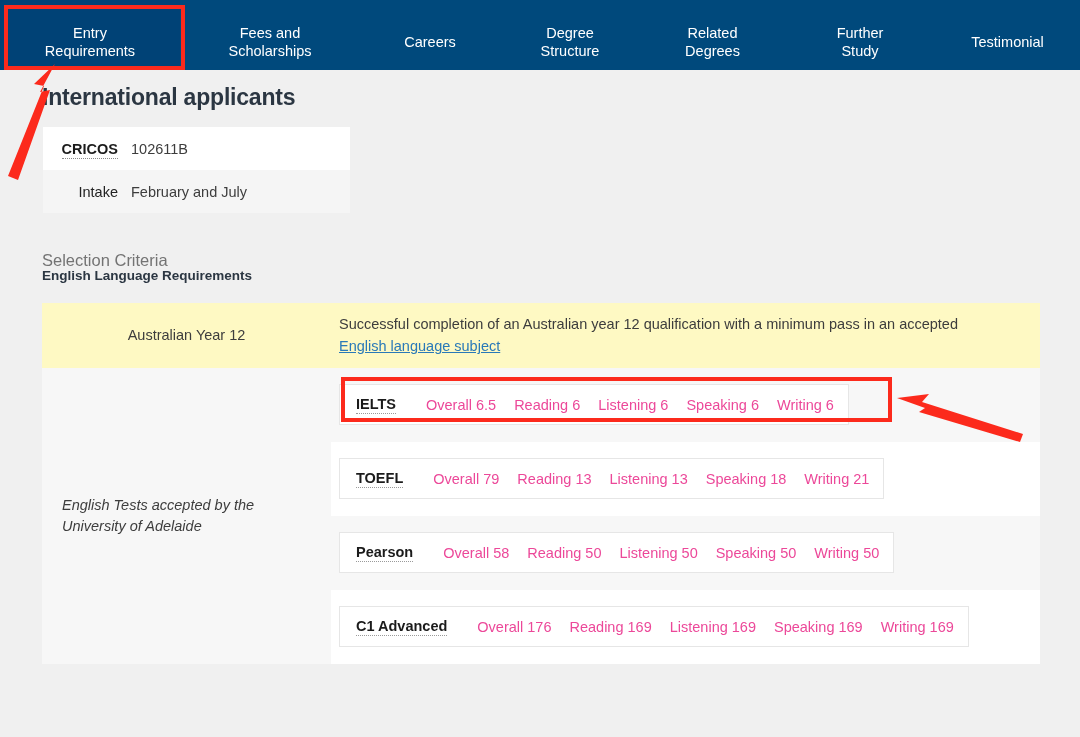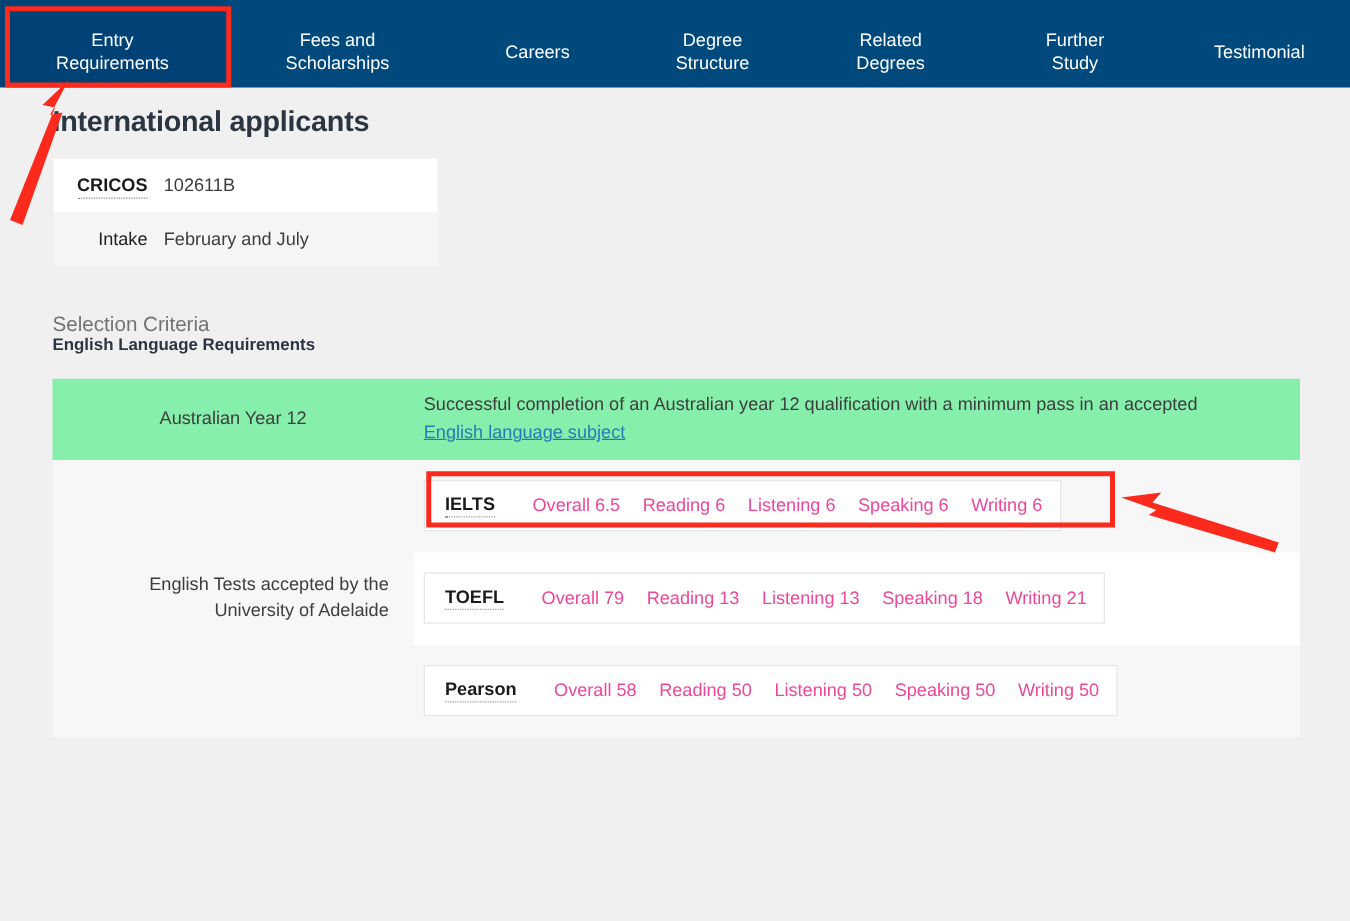--- a/index.html
+++ b/index.html
@@ -126,21 +126,21 @@
     position: absolute;
     left: 42px; top: 233px;
     width: 998px;
   }
 
   .req-row {
     display: flex;
     align-items: stretch;
     font-size: 14.5px;
   }
-  .req-row.odd  { background: #86efac; }
+  .req-row.odd  { background: #fef9c3; }
   .req-row.even { background: #f7f7f7; }
 
   .req-label {
     width: 289px;
     flex: 0 0 289px;
     display: flex;
     align-items: center;
     justify-content: center;
     text-align: center;
     color: #3d3d3d;
@@ -168,25 +168,26 @@
     display: flex;
     align-items: stretch;
   }
   #tests-label {
     width: 289px;
     flex: 0 0 289px;
     background: #f7f7f7;
     display: flex;
     align-items: center;
     justify-content: center;
-    text-align: right;
+    text-align: left;
     font-size: 14.5px;
     color: #3d3d3d;
     line-height: 1.45;
     padding: 6px 20px;
+    font-style: italic;
   }
   #tests-rows {
     flex: 1 1 auto;
   }
   .test-band {
     height: 74px;
     display: flex;
     align-items: center;
     padding-left: 8px;
   }
@@ -333,20 +334,30 @@
           <div class="test-box">
             <span class="test-name">Pearson</span>
             <span class="test-score">Overall 58</span>
             <span class="test-score">Reading 50</span>
             <span class="test-score">Listening 50</span>
             <span class="test-score">Speaking 50</span>
             <span class="test-score">Writing 50</span>
           </div>
         </div>
 
+        <div class="test-band odd">
+          <div class="test-box">
+            <span class="test-name">C1 Advanced</span>
+            <span class="test-score">Overall 176</span>
+            <span class="test-score">Reading 169</span>
+            <span class="test-score">Listening 169</span>
+            <span class="test-score">Speaking 169</span>
+            <span class="test-score">Writing 169</span>
+          </div>
+        </div>
 
       </div>
     </div>
 
 
   </div>
 </div>
 
 <div class="anno-box" id="anno-tab-box"></div>
 <div class="anno-box" id="anno-ielts-box"></div>

